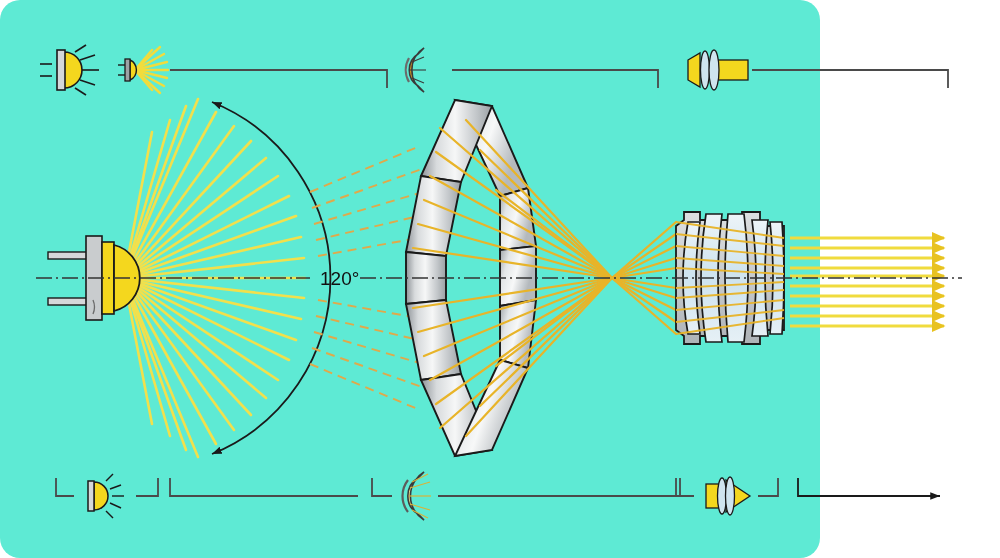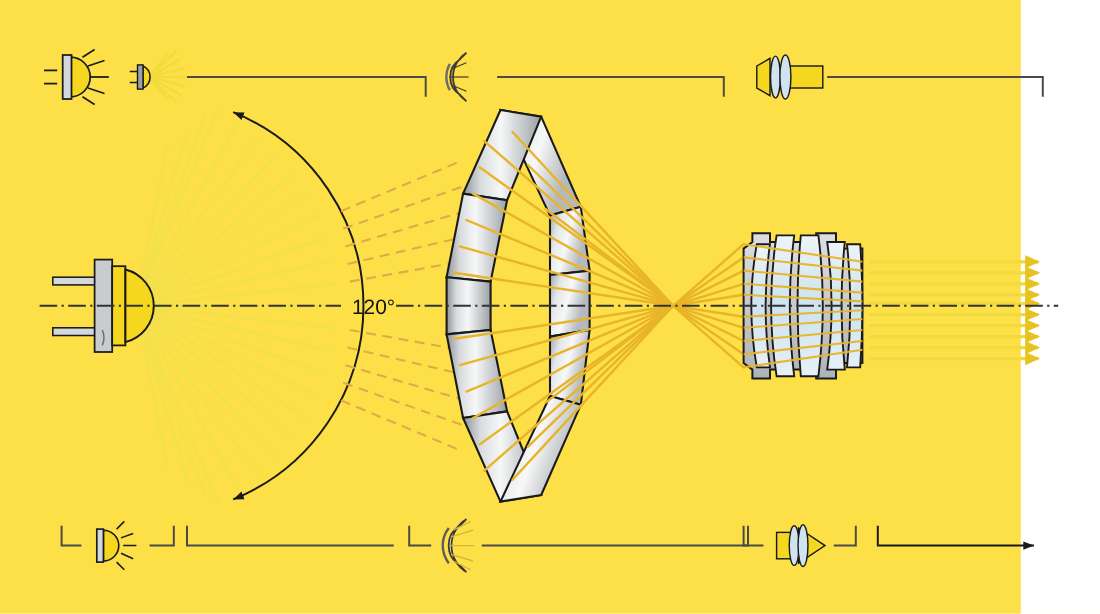--- a/index.html
+++ b/index.html
@@ -1,18 +1,18 @@
 <!DOCTYPE html>
 <html><head>
 <meta charset="utf-8">
 <style>
   html,body{margin:0;padding:0;background:#ffffff;}
   body{width:1000px;height:558px;overflow:hidden;
        font-family:"Liberation Sans", sans-serif;}
-  #stage{position:relative;width:928px;height:558px;background:#fde047;}
+  #stage{position:relative;width:820px;height:558px;background:#5eead4;border-radius:20px;}
   svg#diagram{position:absolute;left:0;top:0;width:1000px;height:558px;display:block;}
   .angle-label{font-family:"Liberation Sans", sans-serif;font-size:19px;fill:#111111;}
 </style>
 </head>
 <body>
 
 <div id="stage">
 <svg id="diagram" viewBox="0 0 1000 558">
   <defs>
     <linearGradient id="gMetalV" x1="0" y1="0" x2="1" y2="0">

